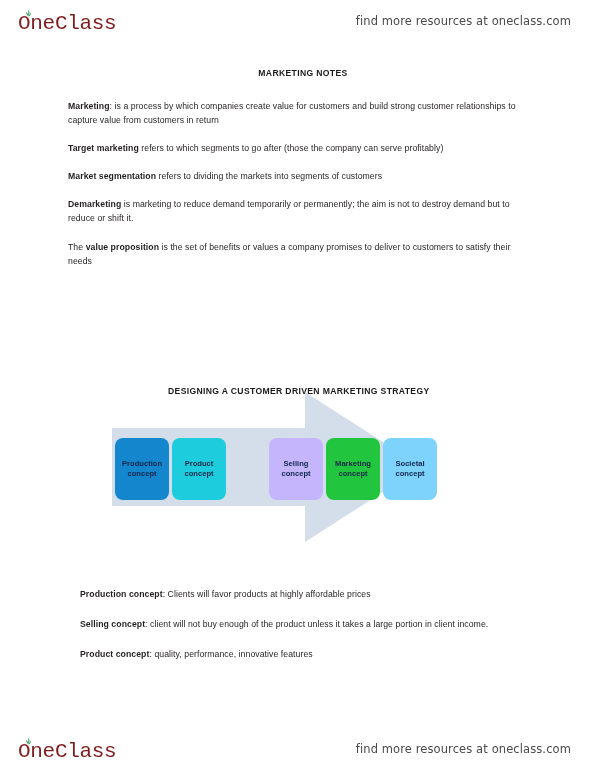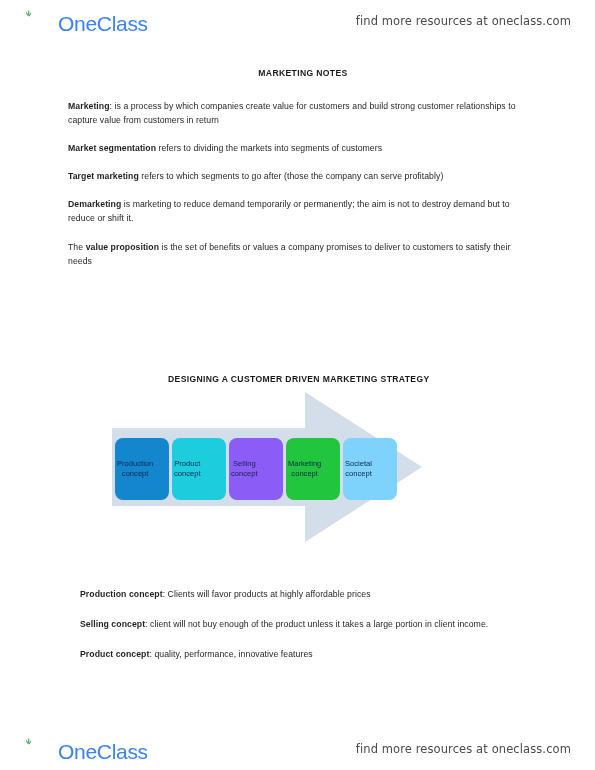--- a/index.html
+++ b/index.html
@@ -34,28 +34,27 @@
     display: flex;
     align-items: flex-end;
     height: 26px;
   }
   .brand-logo-wrap {
     position: relative;
     display: inline-block;
     line-height: 1;
   }
   .brand-text {
-    font-family: Liberation Sans, sans-serif;
+    font-family: Liberation Mono, monospace;
     font-size: 21px;
     letter-spacing: -0.3px;
-    color: #3b82f6;
+    color: #7f1d1d;
     font-weight: 400;
     line-height: 1;
     white-space: nowrap;
-    margin-left: 40px;
   }
   .brand-leaf {
     position: absolute;
     left: 6px;
     top: -4px;
     width: 9px;
     height: 9px;
     pointer-events: none;
   }
 
@@ -98,21 +97,21 @@
   h1.doc-title {
     text-align: center;
     padding-left: 10px;
   }
   h2.doc-subtitle {
     text-align: center;
     margin-top: 17px;
     padding-left: 10px;
   }
   h2.section-title {
-    margin-top: 4px;
+    margin-top: 16px;
     padding-left: 100px;
   }
 
   p.para {
     margin: 0 0 0 0;
     font-size: 8.7px;
     line-height: 1.62;
     color: #231f20;
     letter-spacing: 0.06px;
   }
@@ -148,29 +147,29 @@
     top: 48px;
     display: flex;
     gap: 3px;
   }
   .concept-box {
     width: 54px;
     height: 62px;
     border-radius: 8px;
     display: flex;
     align-items: center;
-    justify-content: flex-start;
+    justify-content: center;
     text-align: center;
     color: #12274a;
     font-family: "Liberation Sans", sans-serif;
     font-size: 7.6px;
-    font-weight: normal;
+    font-weight: bold;
     line-height: 1.35;
     box-sizing: border-box;
-    padding: 2px;
+    padding: 18px;
   }
 
   
   .bottom-defs {
     position: absolute;
     left: 80px;
     top: 545px;
     width: 470px;
   }
   .bottom-defs p.para + p.para { margin-top: 16px; }
@@ -195,24 +194,24 @@
 <div class="page">
 
   <div class="doc">
     <h1 class="doc-title">MARKETING NOTES</h1>
 
     <div class="para-block">
       <p class="para">
         <b>Marketing</b><span>: is a process by which companies create value for customers and build strong customer relationships to capture value from customers in return</span>
       </p>
       <p class="para">
+        <b>Target marketing</b><span> refers to which segments to go after (those the company can serve profitably)</span>
+      </p>
+      <p class="para">
         <b>Market segmentation</b><span> refers to dividing the markets into segments of customers</span>
-      </p>
-      <p class="para">
-        <b>Target marketing</b><span> refers to which segments to go after (those the company can serve profitably)</span>
       </p>
       <p class="para">
         <b>Demarketing</b><span> is marketing to reduce demand temporarily or permanently; the aim is not to destroy demand but to reduce or shift it.</span>
       </p>
       <p class="para">
         <span>The </span><b>value proposition</b><span> is the set of benefits or values a company promises to deliver to customers to satisfy their needs</span>
       </p>
     </div>
   </div>
 
@@ -232,21 +231,21 @@
             <span>Production</span><br>
             <span>concept</span>
           </span>
         </div>
         <div class="concept-box" style="background:#1ECDDD;">
           <span>
             <span>Product</span><br>
             <span>concept</span>
           </span>
         </div>
-        <div class="concept-box" style="background:#8b5cf6;">
+        <div class="concept-box" style="background:#c4b5fd;margin-left:40px;">
           <span>
             <span>Selling</span><br>
             <span>concept</span>
           </span>
         </div>
         <div class="concept-box" style="background:#22C63E;">
           <span>
             <span>Marketing</span><br>
             <span>concept</span>
           </span>

